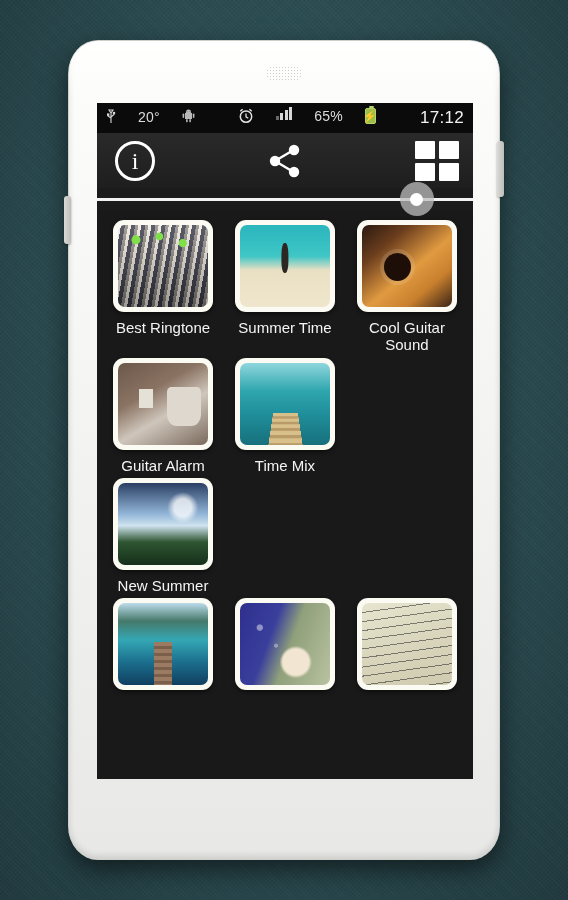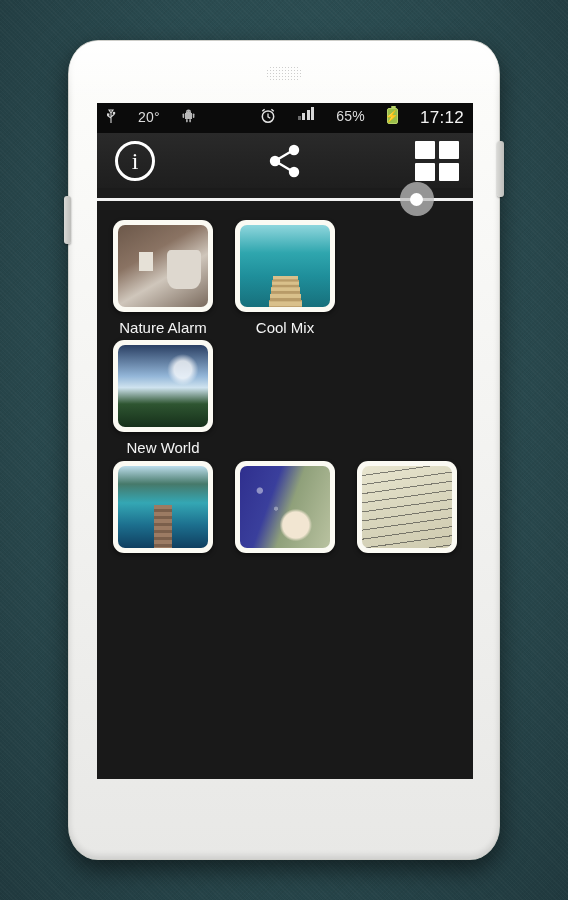--- a/index.html
+++ b/index.html
@@ -53,21 +53,21 @@
     background:#1d1d1d; overflow:hidden;
   }
   
   #statusbar{
     height:30px; background:#0b0b0b;
     display:flex; align-items:center; justify-content:space-between;
     padding:0 9px; color:#e6e6e6; font-size:15px;
   }
   .sb-left,.sb-right{ display:flex; gap:22px; }
   .sb-text{ font-size:14px; letter-spacing:.2px; color:#dcdcdc; }
-  #clock{ font-size:17px; color:#f2f2f2; letter-spacing:.3px; }
+  #clock{ font-size:17px; color:#f2f2f2; letter-spacing:.3px;margin-left:22px; }
   .ico{ display:inline-block; }
   
   .bars{ display:flex; align-items:flex-end; gap:1.5px; height:12px; }
   .bars i{ width:3px; background:#d8d8d8; display:block; }
   .bars i:nth-child(1){ height:4px; background:#6a6a6a;}
   .bars i:nth-child(2){ height:7px; }
   .bars i:nth-child(3){ height:10px; }
   .bars i:nth-child(4){ height:13px; }
   .batt{
     width:11px; height:16px; border:1.5px solid #b9d36a; border-radius:2px;
@@ -255,37 +255,57 @@
       <div id="ind-line"></div>
       <div id="ind-knob" style="left: calc(85% - 17px);">
           <b></b>
         </div>
     </div>
 
     <div id="content">
         <div class="row">
           <div class="cell">
             <div class="thumb">
+              <div class="img art-mixer"></div>
+            </div>
+            <div class="caption">Best Ringtone</div>
+          </div>
+          <div class="cell">
+            <div class="thumb">
+              <div class="img art-beach"></div>
+            </div>
+            <div class="caption">Summer Time</div>
+          </div>
+          <div class="cell">
+            <div class="thumb">
+              <div class="img art-guitar"></div>
+            </div>
+            <div class="caption">Cool Guitar Sound</div>
+          </div>
+        </div>
+        <div class="row">
+          <div class="cell">
+            <div class="thumb">
               <div class="img art-coffee"></div>
             </div>
-            <div class="caption">Nature Alarm</div>
+            <div class="caption">Guitar Alarm</div>
           </div>
           <div class="cell">
             <div class="thumb">
               <div class="img art-dock"></div>
             </div>
-            <div class="caption">Cool Mix</div>
+            <div class="caption">Time Mix</div>
           </div>
         </div>
         <div class="row">
           <div class="cell">
             <div class="thumb">
               <div class="img art-world"></div>
             </div>
-            <div class="caption">New World</div>
+            <div class="caption">New Summer</div>
           </div>
         </div>
         <div class="row">
           <div class="cell">
             <div class="thumb">
               <div class="img art-tropic"></div>
             </div>
             <div class="caption"></div>
           </div>
           <div class="cell">

